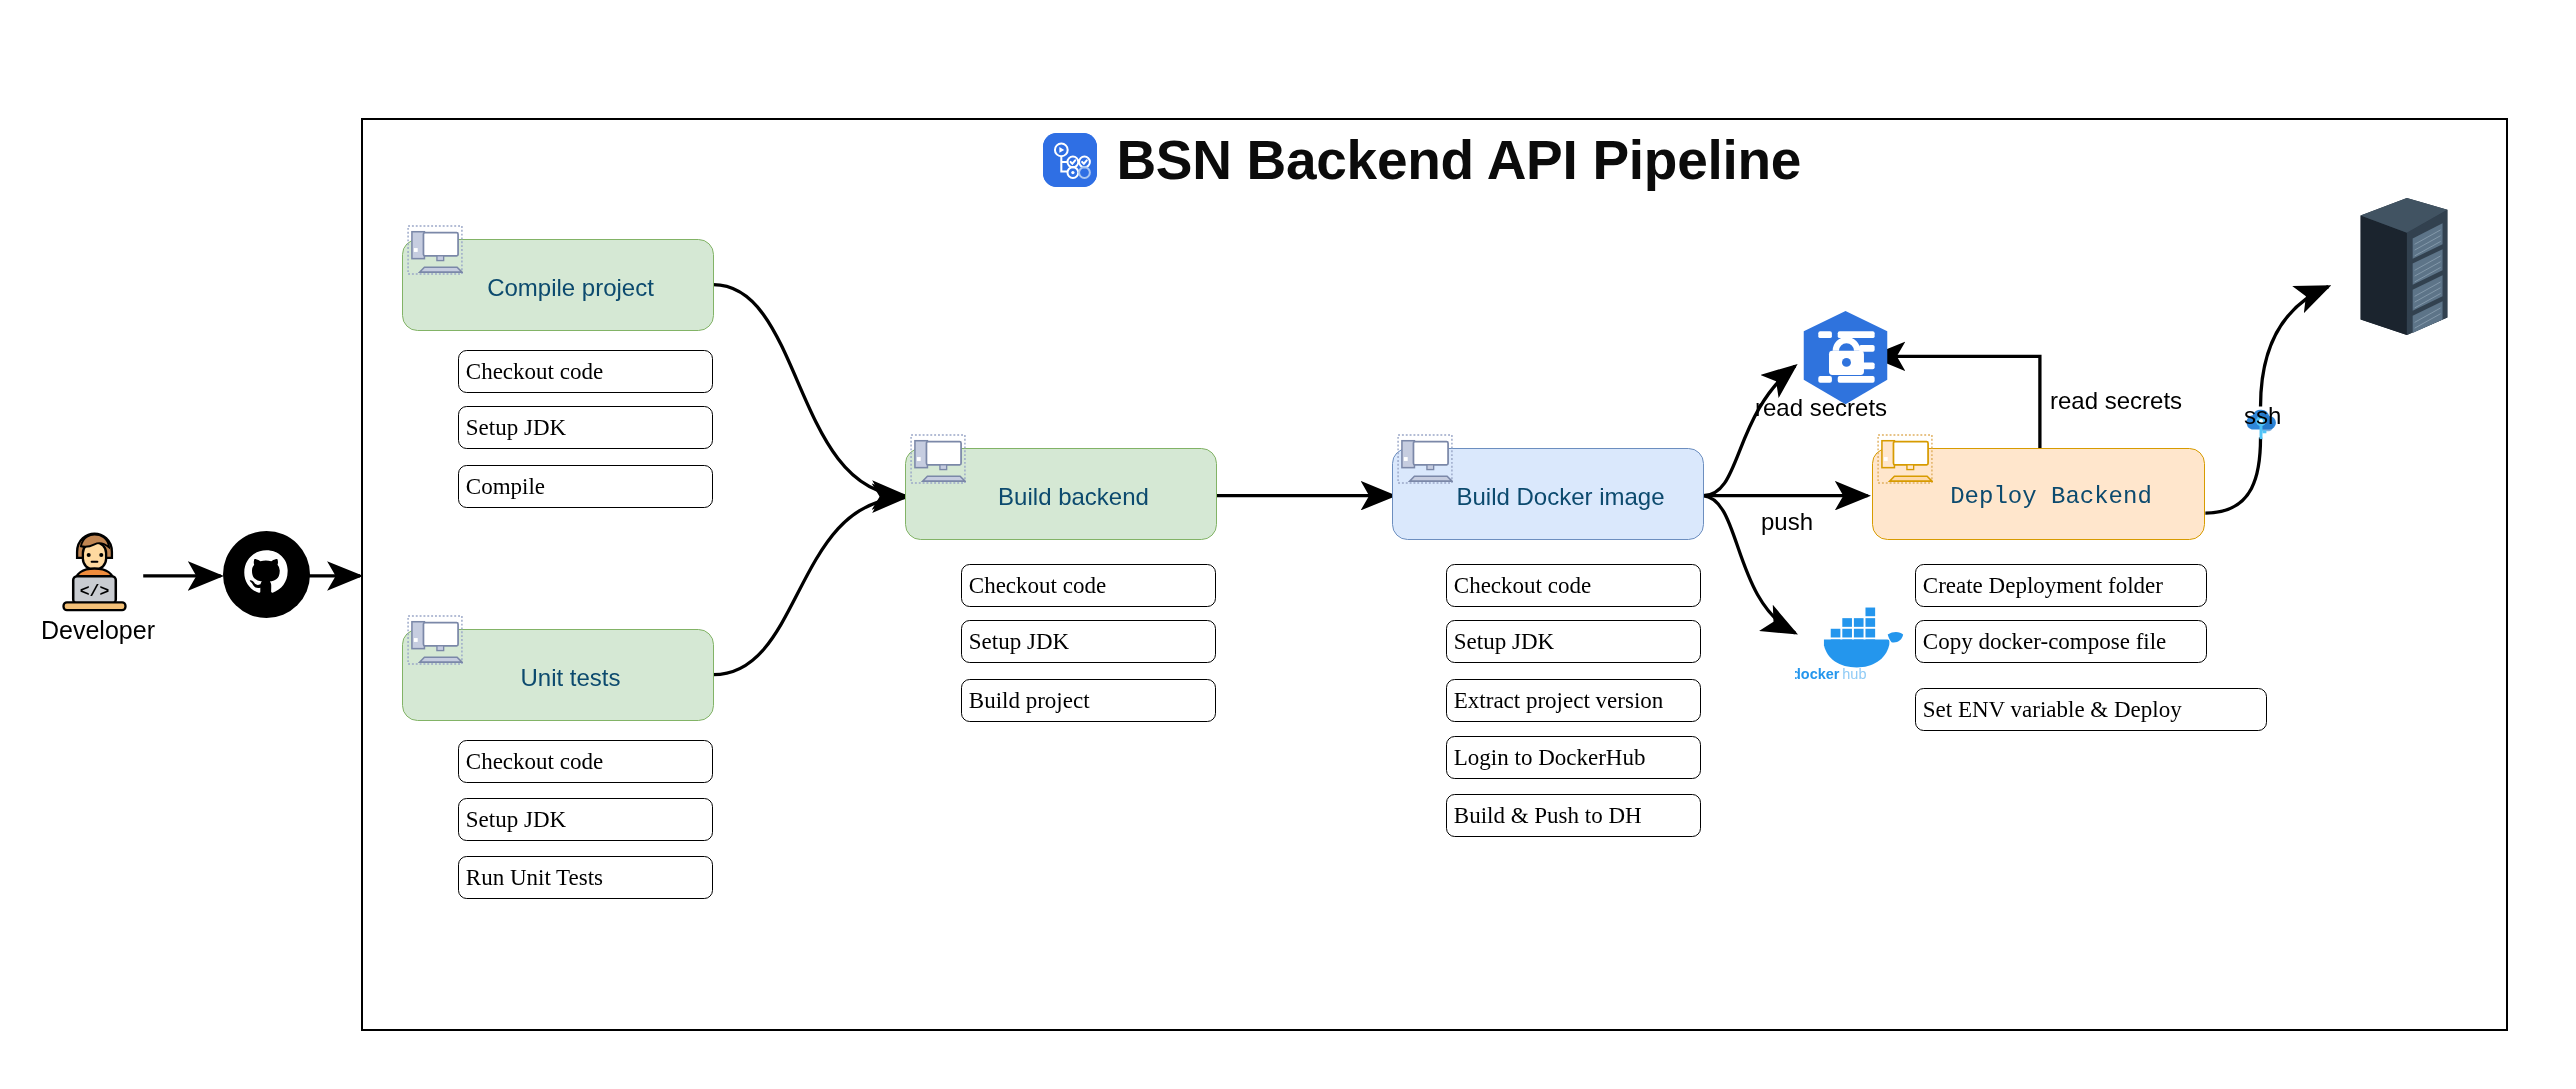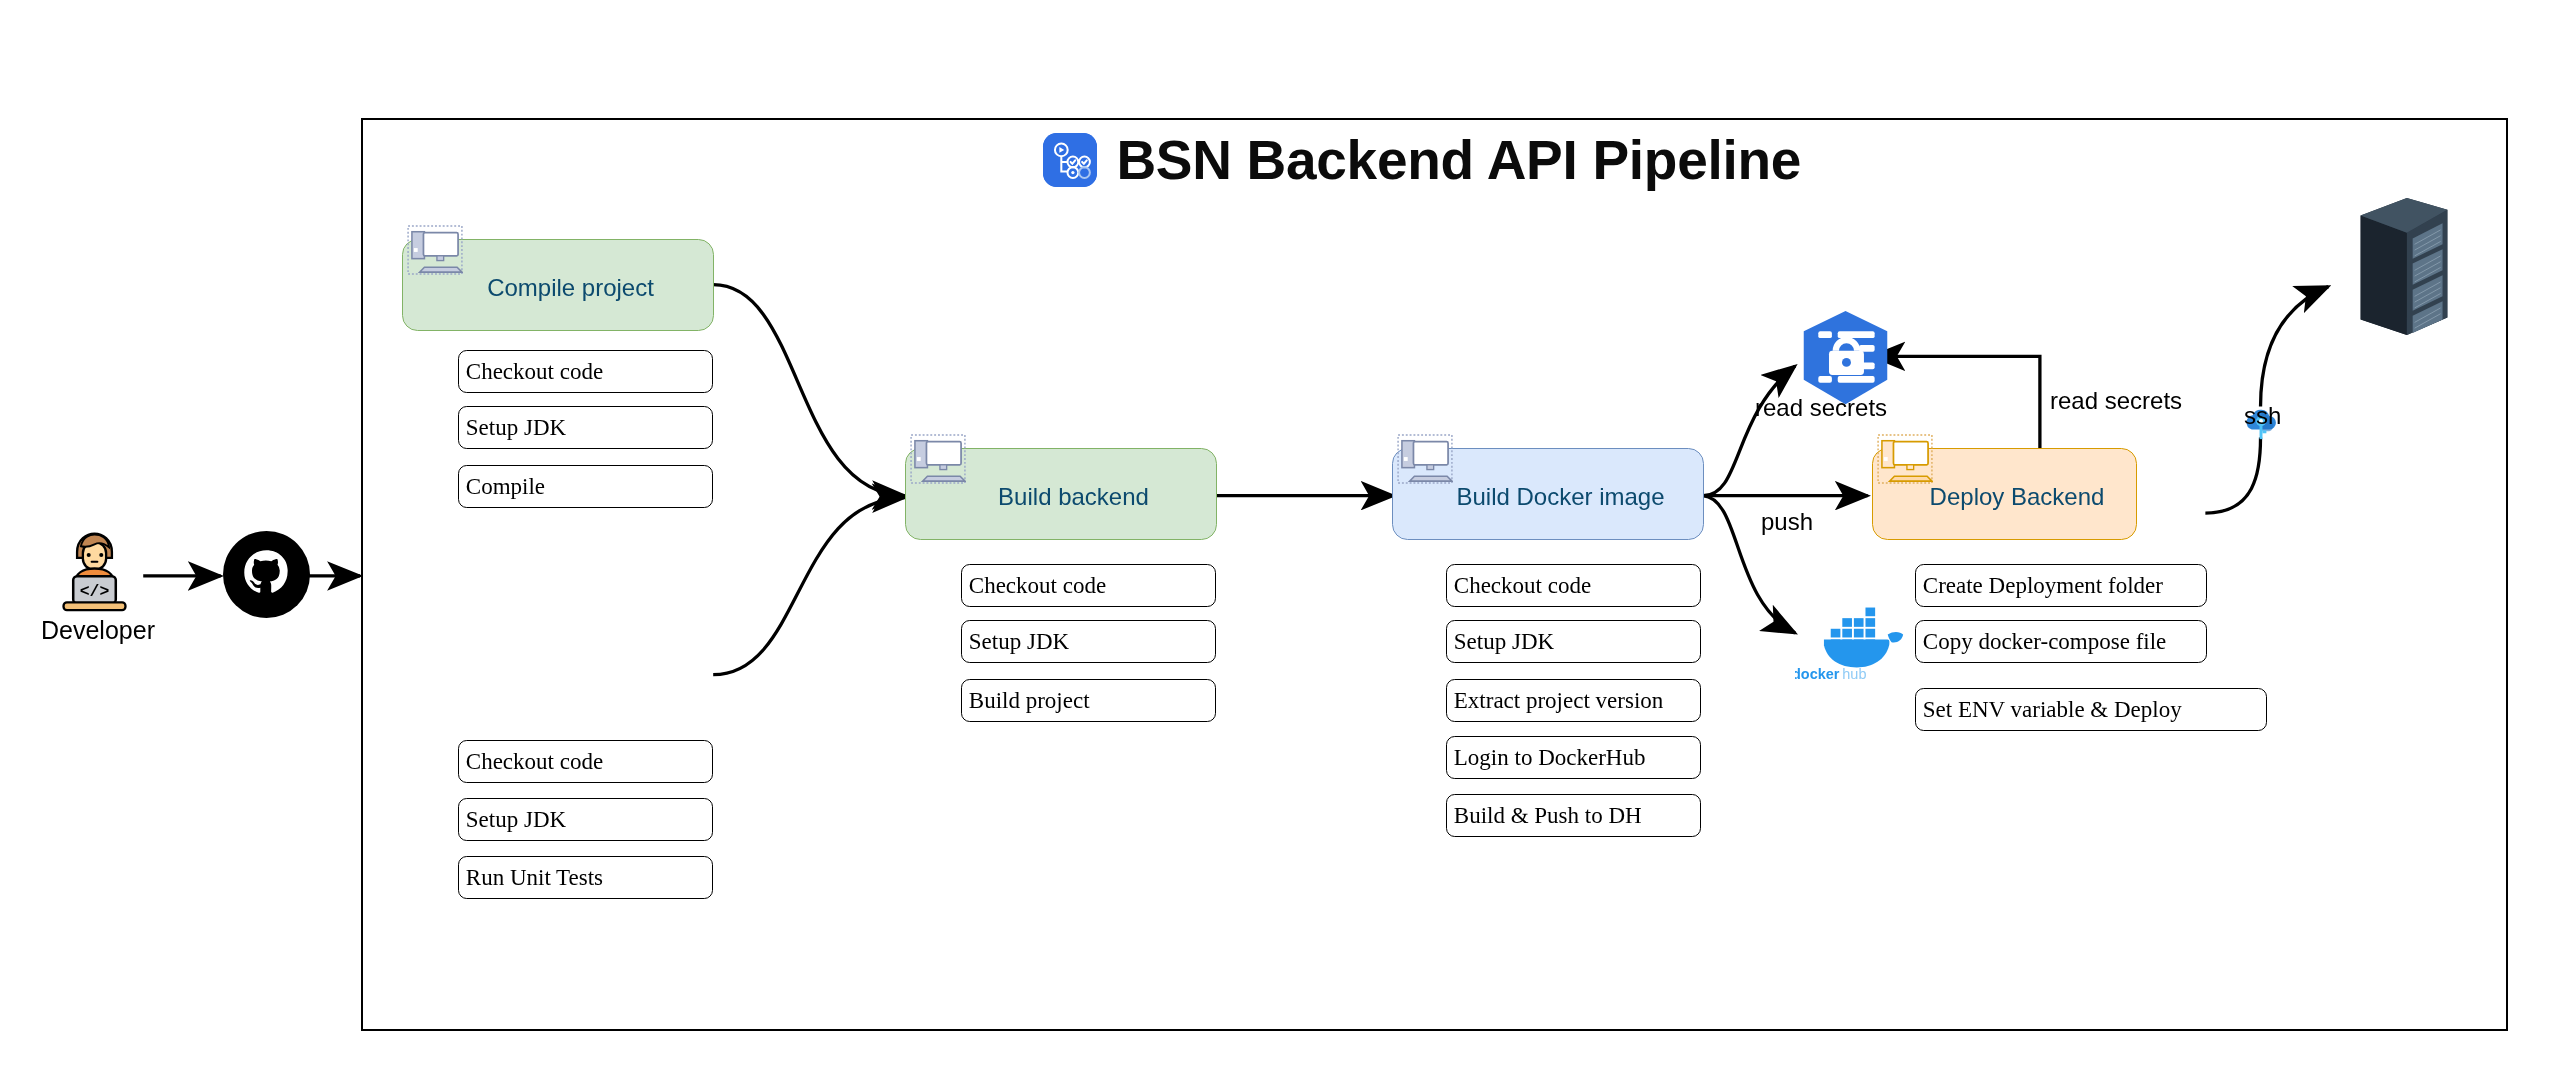--- a/index.html
+++ b/index.html
@@ -279,79 +279,90 @@
   <div class="step" style="left:458px; top:350px; width:255px;">
     <span>Checkout code</span>
   </div>
   <div class="step" style="left:458px; top:406px; width:255px;">
     <span>Setup JDK</span>
   </div>
   <div class="step" style="left:458px; top:465px; width:255px;">
     <span>Compile</span>
   </div>
 
-  <div class="step" style="left:458px; top:740px; width:255px;">
-    <span>Checkout code</span>
-  </div>
-  <div class="step" style="left:458px; top:798px; width:255px;">
-    <span>Setup JDK</span>
-  </div>
-  <div class="step" style="left:458px; top:856px; width:255px;">
-    <span>Run Unit Tests</span>
-  </div>
-
-  <div class="job green" style="left:905px; top:448px; width:312px; height:92px;">
+  <div class="job green" style="left:402px; top:629px; width:312px; height:92px;">
     <svg class="job-icon" viewBox="0 0 58 52">
       <rect x="1" y="1" width="56" height="50" fill="none" stroke="#9aa7c7" stroke-width="1.5" stroke-dasharray="2,2"></rect>
       <rect x="5" y="7" width="13" height="28" fill="#c6cde0" stroke="#7b88a8" stroke-width="1.6"></rect>
       <rect x="7" y="24" width="4" height="4" fill="#ffffff"></rect>
       <rect x="17" y="8" width="36" height="24" rx="1.5" fill="#ffffff" stroke="#7b88a8" stroke-width="1.8"></rect>
       <rect x="31" y="32" width="7" height="5" fill="#c6cde0" stroke="#7b88a8" stroke-width="1.4"></rect>
       <path d="M18 44 L52 44 L57 49 L13 49 Z" fill="#c6cde0" stroke="#7b88a8" stroke-width="1.6"></path>
     </svg>
-    <div class="job-label">Build backend</div>
-  </div>
-  <div class="step" style="left:961px; top:564px; width:255px;">
+    <div class="job-label">Unit tests</div>
+  </div>
+  <div class="step" style="left:458px; top:740px; width:255px;">
     <span>Checkout code</span>
   </div>
-  <div class="step" style="left:961px; top:620px; width:255px;">
+  <div class="step" style="left:458px; top:798px; width:255px;">
     <span>Setup JDK</span>
   </div>
-  <div class="step" style="left:961px; top:679px; width:255px;">
-    <span>Build project</span>
-  </div>
-
-  <div class="job blue" style="left:1392px; top:448px; width:312px; height:92px;">
+  <div class="step" style="left:458px; top:856px; width:255px;">
+    <span>Run Unit Tests</span>
+  </div>
+
+  <div class="job green" style="left:905px; top:448px; width:312px; height:92px;">
     <svg class="job-icon" viewBox="0 0 58 52">
       <rect x="1" y="1" width="56" height="50" fill="none" stroke="#9aa7c7" stroke-width="1.5" stroke-dasharray="2,2"></rect>
       <rect x="5" y="7" width="13" height="28" fill="#c6cde0" stroke="#7b88a8" stroke-width="1.6"></rect>
       <rect x="7" y="24" width="4" height="4" fill="#ffffff"></rect>
       <rect x="17" y="8" width="36" height="24" rx="1.5" fill="#ffffff" stroke="#7b88a8" stroke-width="1.8"></rect>
       <rect x="31" y="32" width="7" height="5" fill="#c6cde0" stroke="#7b88a8" stroke-width="1.4"></rect>
       <path d="M18 44 L52 44 L57 49 L13 49 Z" fill="#c6cde0" stroke="#7b88a8" stroke-width="1.6"></path>
     </svg>
+    <div class="job-label">Build backend</div>
+  </div>
+  <div class="step" style="left:961px; top:564px; width:255px;">
+    <span>Checkout code</span>
+  </div>
+  <div class="step" style="left:961px; top:620px; width:255px;">
+    <span>Setup JDK</span>
+  </div>
+  <div class="step" style="left:961px; top:679px; width:255px;">
+    <span>Build project</span>
+  </div>
+
+  <div class="job blue" style="left:1392px; top:448px; width:312px; height:92px;">
+    <svg class="job-icon" viewBox="0 0 58 52">
+      <rect x="1" y="1" width="56" height="50" fill="none" stroke="#9aa7c7" stroke-width="1.5" stroke-dasharray="2,2"></rect>
+      <rect x="5" y="7" width="13" height="28" fill="#c6cde0" stroke="#7b88a8" stroke-width="1.6"></rect>
+      <rect x="7" y="24" width="4" height="4" fill="#ffffff"></rect>
+      <rect x="17" y="8" width="36" height="24" rx="1.5" fill="#ffffff" stroke="#7b88a8" stroke-width="1.8"></rect>
+      <rect x="31" y="32" width="7" height="5" fill="#c6cde0" stroke="#7b88a8" stroke-width="1.4"></rect>
+      <path d="M18 44 L52 44 L57 49 L13 49 Z" fill="#c6cde0" stroke="#7b88a8" stroke-width="1.6"></path>
+    </svg>
     <div class="job-label">Build Docker image</div>
   </div>
   <div class="step" style="left:1446px; top:564px; width:255px;">
     <span>Checkout code</span>
   </div>
   <div class="step" style="left:1446px; top:620px; width:255px;">
     <span>Setup JDK</span>
   </div>
   <div class="step" style="left:1446px; top:679px; width:255px;">
     <span>Extract project version</span>
   </div>
   <div class="step" style="left:1446px; top:736px; width:255px;">
     <span>Login to DockerHub</span>
   </div>
   <div class="step" style="left:1446px; top:794px; width:255px;">
     <span>Build &amp; Push to DH</span>
   </div>
 
-  <div class="job orange" style="left:1872px; top:448px; width:265px; height:92px;">
+  <div class="job orange" style="left:1872px; top:448px; width:333px; height:92px;font-family:Liberation Mono, monospace;">
     <svg class="job-icon" viewBox="0 0 58 52">
       <rect x="1" y="1" width="56" height="50" fill="none" stroke="#e0b060" stroke-width="1.5" stroke-dasharray="2,2"></rect>
       <rect x="5" y="7" width="13" height="28" fill="#ffe6cc" stroke="#d79b00" stroke-width="1.6"></rect>
       <rect x="7" y="24" width="4" height="4" fill="#ffffff"></rect>
       <rect x="17" y="8" width="36" height="24" rx="1.5" fill="#ffffff" stroke="#d79b00" stroke-width="1.8"></rect>
       <rect x="31" y="32" width="7" height="5" fill="#ffe6cc" stroke="#d79b00" stroke-width="1.4"></rect>
       <path d="M18 44 L52 44 L57 49 L13 49 Z" fill="#ffd9a8" stroke="#d79b00" stroke-width="1.6"></path>
     </svg>
     <div class="job-label">Deploy Backend</div>
   </div>

